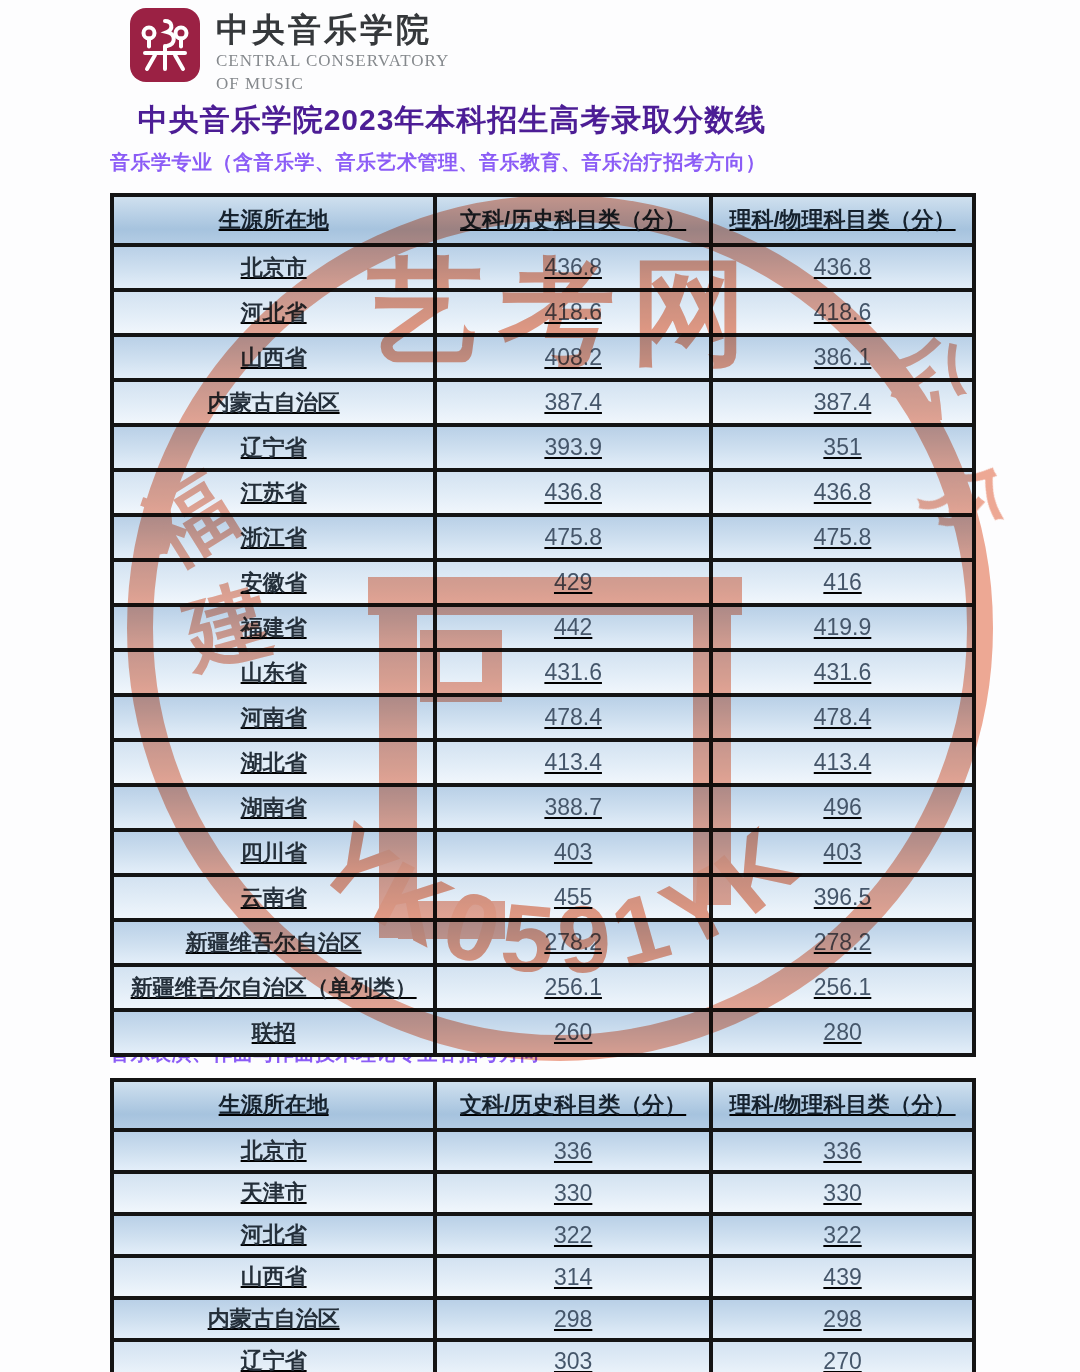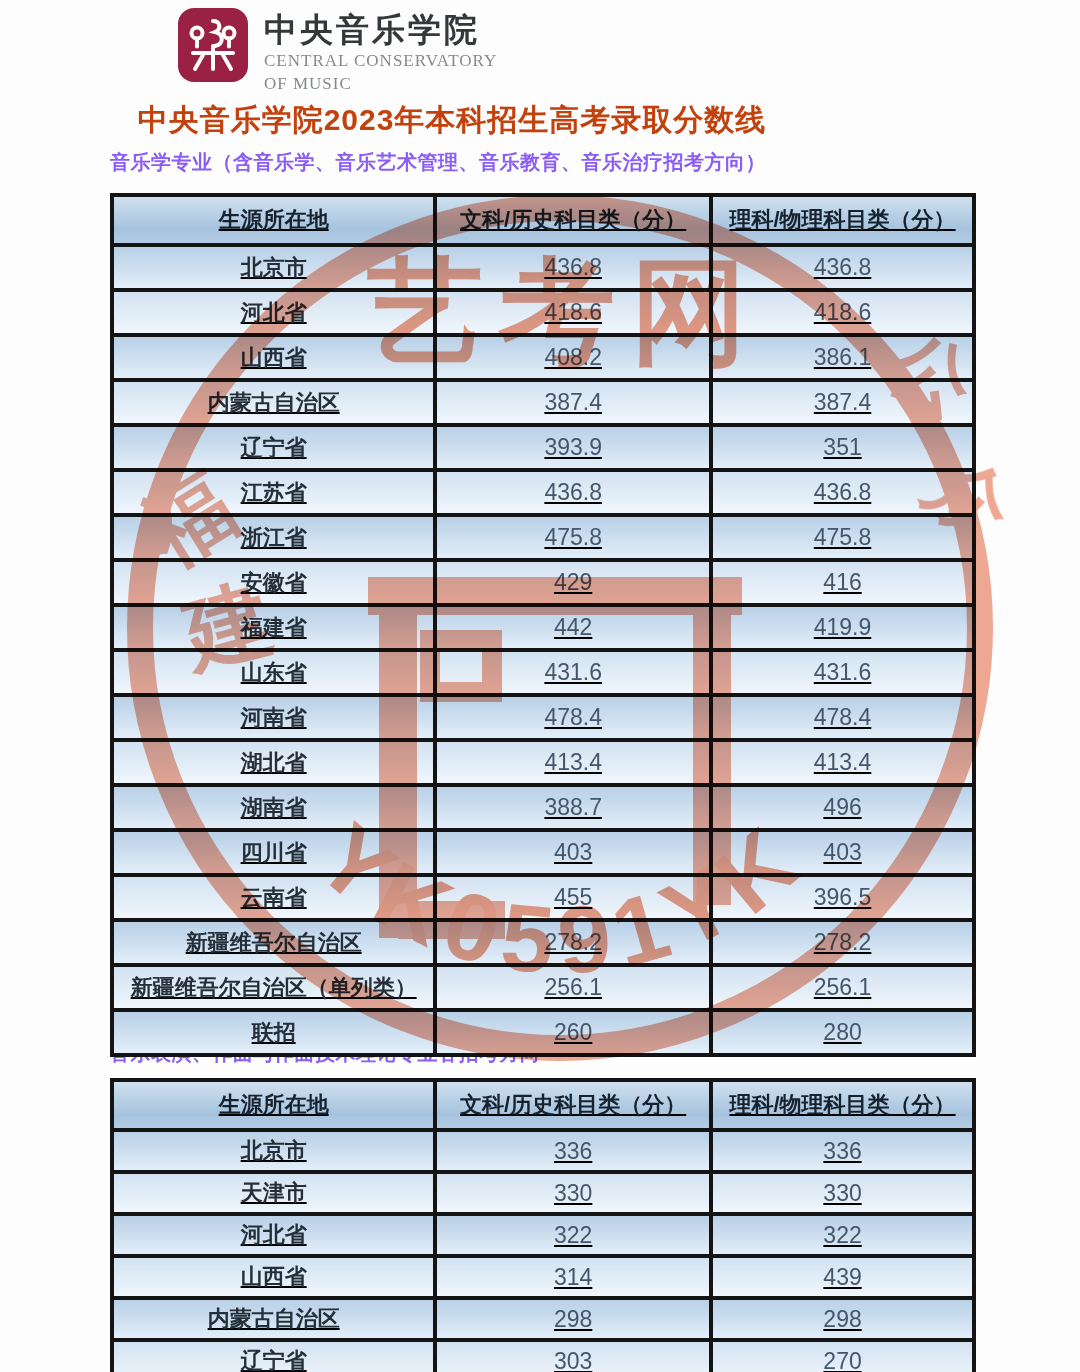--- a/index.html
+++ b/index.html
@@ -8,21 +8,20 @@
     background:#fdfdfe;
     font-family:"Liberation Sans",sans-serif;
     position:relative;
     overflow:hidden;
   }
   
   .logo-row{
     position:absolute;left:130px;top:8px;
     display:flex;align-items:flex-start;gap:16px;
     height:92px;
-    margin-left:48px;
   }
   .logo-mark{
     width:70px;height:74px;border-radius:16px;
     background:#9b2144;
     display:flex;align-items:center;justify-content:center;
     flex:0 0 auto;
   }
   .logo-text-block{padding-top:4px;}
   .logo-cn{
     font-family:"Liberation Serif",serif;
@@ -31,21 +30,21 @@
   }
   .logo-en{
     font-family:"Liberation Serif",serif;
     font-size:17px;color:#85898d;letter-spacing:1px;line-height:1.15;
     margin-top:3px;
   }
   
   .doc-title{
     position:absolute;left:0;top:100px;width:904px;
     text-align:center;
-    font-size:30px;font-weight:bold;color:#c2410c;
+    font-size:30px;font-weight:bold;color:#4c1d95;
     letter-spacing:1px;
   }
   .section-sub{
     position:absolute;left:110px;
     font-size:20px;font-weight:bold;color:#8b5cf6;
     letter-spacing:0.5px;
   }
   #sub1{top:149px;}
   #sub2{top:1040px;}
   

